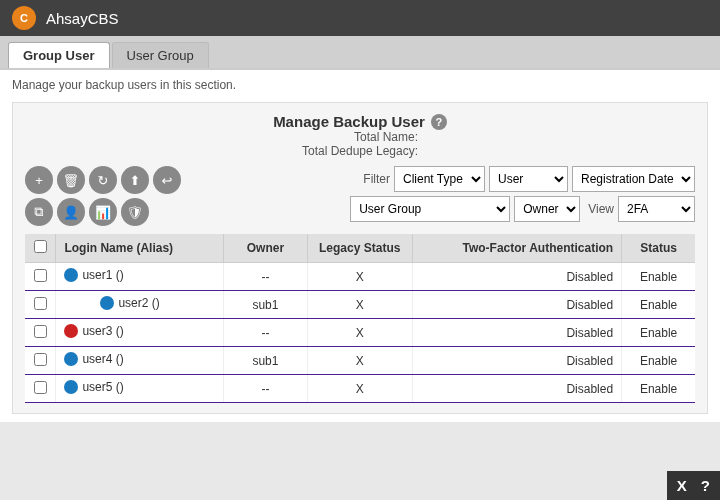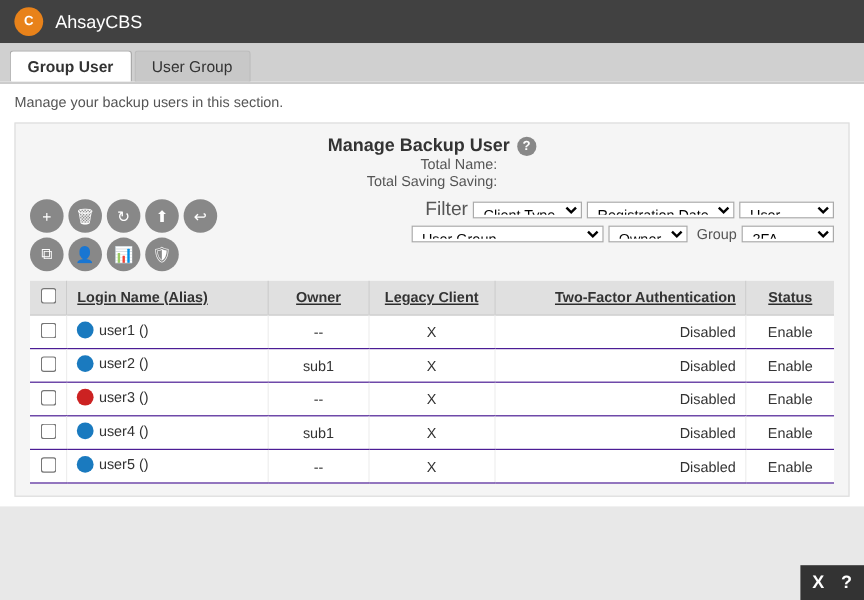--- a/index.html
+++ b/index.html
@@ -113,48 +113,47 @@
       color: white;
       font-size: 13px;
       border: none;
     }
     .filter-row {
       display: flex;
       align-items: center;
       gap: 4px;
     }
     .filter-label {
-      font-size: 16px;
+      font-size: 12px;
       color: #555;
     }
     select {
       padding: 2px 4px;
       font-size: 12px;
       border: 1px solid #aaa;
       background: white;
-      height: 14px;
+      height: 26px;
       cursor: pointer;
     }
     .view-label {
       font-size: 12px;
       color: #555;
       margin-left: 4px;
     }
 
     
     table {
       width: 100%;
       border-collapse: collapse;
       font-size: 12px;
       background: white;
     }
     thead tr {
       background: #e0e0e0;
       border-bottom: 1px solid #ccc;
-      text-decoration: underline;
     }
     th {
       padding: 6px 8px;
       text-align: left;
       font-weight: bold;
       color: #333;
       border-right: 1px solid #ccc;
     }
     th:last-child { border-right: none; }
     td {
@@ -232,21 +231,21 @@
 
   <div class="panel">
 
     <div class="panel-header">
       <div class="panel-title">
         <span>Manage Backup User</span>
         <div class="help-icon">?</div>
       </div>
       <div class="total-info">
         <div>Total Name:</div>
-        <div>Total Saving Saving:</div>
+        <div>Total Dedupe Legacy:</div>
       </div>
     </div>
 
     <div class="middle-area">
 
       <div class="toolbar-section">
         <div class="toolbar-row">
           <button class="icon-btn">+</button>
           <button class="icon-btn">🗑</button>
           <button class="icon-btn">↻</button>
@@ -264,58 +263,58 @@
       <div class="filter-section">
         <div class="filter-row">
           <span class="filter-label">Filter</span>
           <select>
             <option>Client Type</option>
             <option>All</option>
             <option>Desktop</option>
             <option>Mobile</option>
           </select>
           <select>
+            <option>User</option>
+            <option>All Users</option>
+          </select>
+          <select>
             <option>Registration Date</option>
             <option>Today</option>
             <option>This Week</option>
-          </select>
-          <select>
-            <option>User</option>
-            <option>All Users</option>
           </select>
         </div>
         <div class="filter-row">
           <select style="width:160px;">
             <option>User Group</option>
             <option>All Groups</option>
           </select>
           <select>
             <option>Owner</option>
             <option>All</option>
           </select>
-          <span class="view-label">Group</span>
+          <span class="view-label">View</span>
           <select>
             <option>2FA</option>
             <option>All</option>
             <option>Enabled</option>
             <option>Disabled</option>
           </select>
         </div>
       </div>
     </div>
 
     <table>
       <thead>
         <tr>
           <th class="col-check">
             <input type="checkbox" style="">
           </th>
           <th class="col-login">Login Name (Alias)</th>
           <th class="col-owner">Owner</th>
-          <th class="col-legacy">Legacy Client</th>
+          <th class="col-legacy">Legacy Status</th>
           <th class="col-2fa">Two-Factor Authentication</th>
           <th class="col-status">Status</th>
         </tr>
       </thead>
       <tbody id="table-body">
       <tr>
       <td class="col-check">
         <input type="checkbox" style="">
       </td>
       <td class="col-login">
@@ -327,21 +326,21 @@
       <td class="col-owner">--</td>
       <td class="col-legacy">X</td>
       <td class="col-2fa">Disabled</td>
       <td class="col-status">Enable</td>
     </tr>
           <tr>
       <td class="col-check">
         <input type="checkbox" style="">
       </td>
       <td class="col-login">
-        <span style="display:inline-flex;">
+        <span style="display:inline-flex;margin-left:36px;">
           <span style="display:inline-block;width:14px;height:14px;background:#1a7abf;border-radius:50%;margin-right:4px;flex-shrink:0;"></span>
           user2 ()
         </span>
       </td>
       <td class="col-owner">sub1</td>
       <td class="col-legacy">X</td>
       <td class="col-2fa">Disabled</td>
       <td class="col-status">Enable</td>
     </tr>
           <tr>

